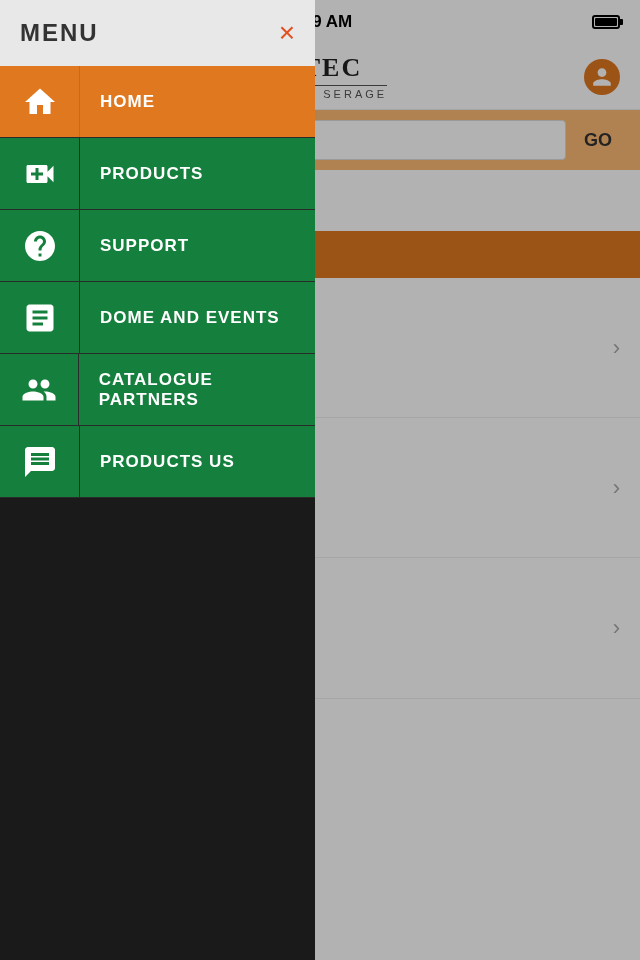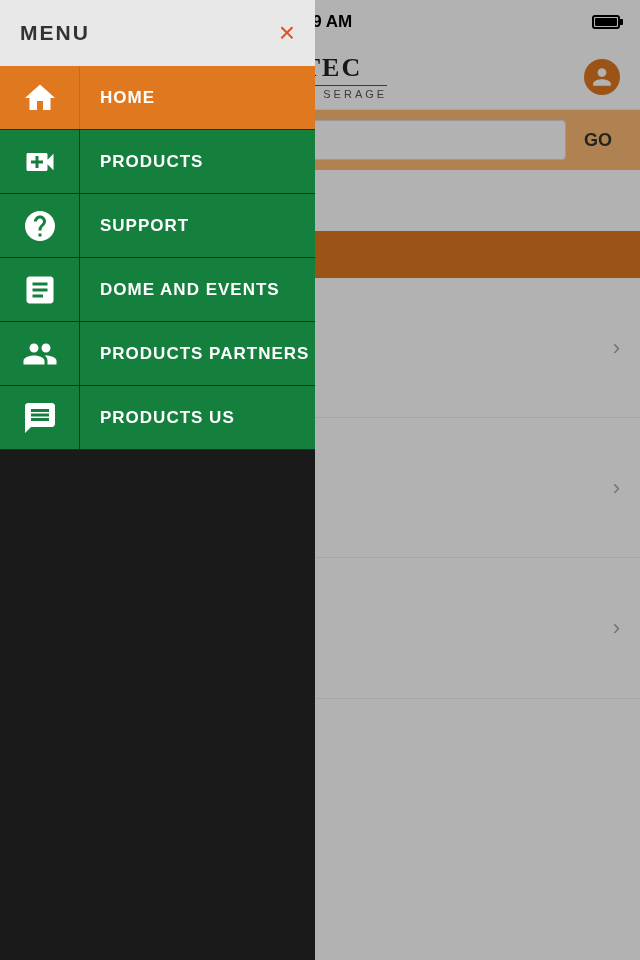--- a/index.html
+++ b/index.html
@@ -182,37 +182,37 @@
     }
     .menu-header {
       height: 66px;
       background: #e8e8e8;
       display: flex;
       align-items: center;
       justify-content: space-between;
       padding: 0 20px;
     }
     .menu-title {
-      font-size: 21px;
+      font-size: 24px;
       font-weight: 700;
       color: #333;
       letter-spacing: 2px;
     }
     .close-icon {
       font-size: 28px;
       color: #e05020;
       cursor: pointer;
       font-weight: 300;
       line-height: 1;
     }
 
     .menu-item {
       display: flex;
       align-items: center;
-      height: 64px;
+      height: 72px;
       border-bottom: 1px solid #2a2a2a;
       cursor: pointer;
       position: relative;
     }
     .menu-item.active {
       background: #e07820;
     }
     .menu-item:not(.active) {
       background: #15803d;
     }
@@ -347,21 +347,21 @@
           </svg>
     </div>
     <span class="menu-item-label">DOME AND EVENTS</span>
   </div>
       <div class="menu-item">
     <div class="menu-item-icon">
       <svg viewBox="0 0 24 24">
             <path d="M16 11c1.66 0 2.99-1.34 2.99-3S17.66 5 16 5c-1.66 0-3 1.34-3 3s1.34 3 3 3zm-8 0c1.66 0 2.99-1.34 2.99-3S9.66 5 8 5C6.34 5 5 6.34 5 8s1.34 3 3 3zm0 2c-2.33 0-7 1.17-7 3.5V19h14v-2.5c0-2.33-4.67-3.5-7-3.5zm8 0c-.29 0-.62.02-.97.05 1.16.84 1.97 1.97 1.97 3.45V19h6v-2.5c0-2.33-4.67-3.5-7-3.5z"></path>
           </svg>
     </div>
-    <span class="menu-item-label">PRODUCTS PARTNERS</span>
+    <span class="menu-item-label">CATALOGUE PARTNERS</span>
   </div>
       <div class="menu-item">
     <div class="menu-item-icon">
       <svg viewBox="0 0 24 24">
             <path d="M20 2H4c-1.1 0-2 .9-2 2v18l4-4h14c1.1 0 2-.9 2-2V4c0-1.1-.9-2-2-2zm-2 12H6v-2h12v2zm0-3H6V9h12v2zm0-3H6V6h12v2z"></path>
           </svg>
     </div>
     <span class="menu-item-label">PRODUCTS US</span>
   </div>
     </div>

